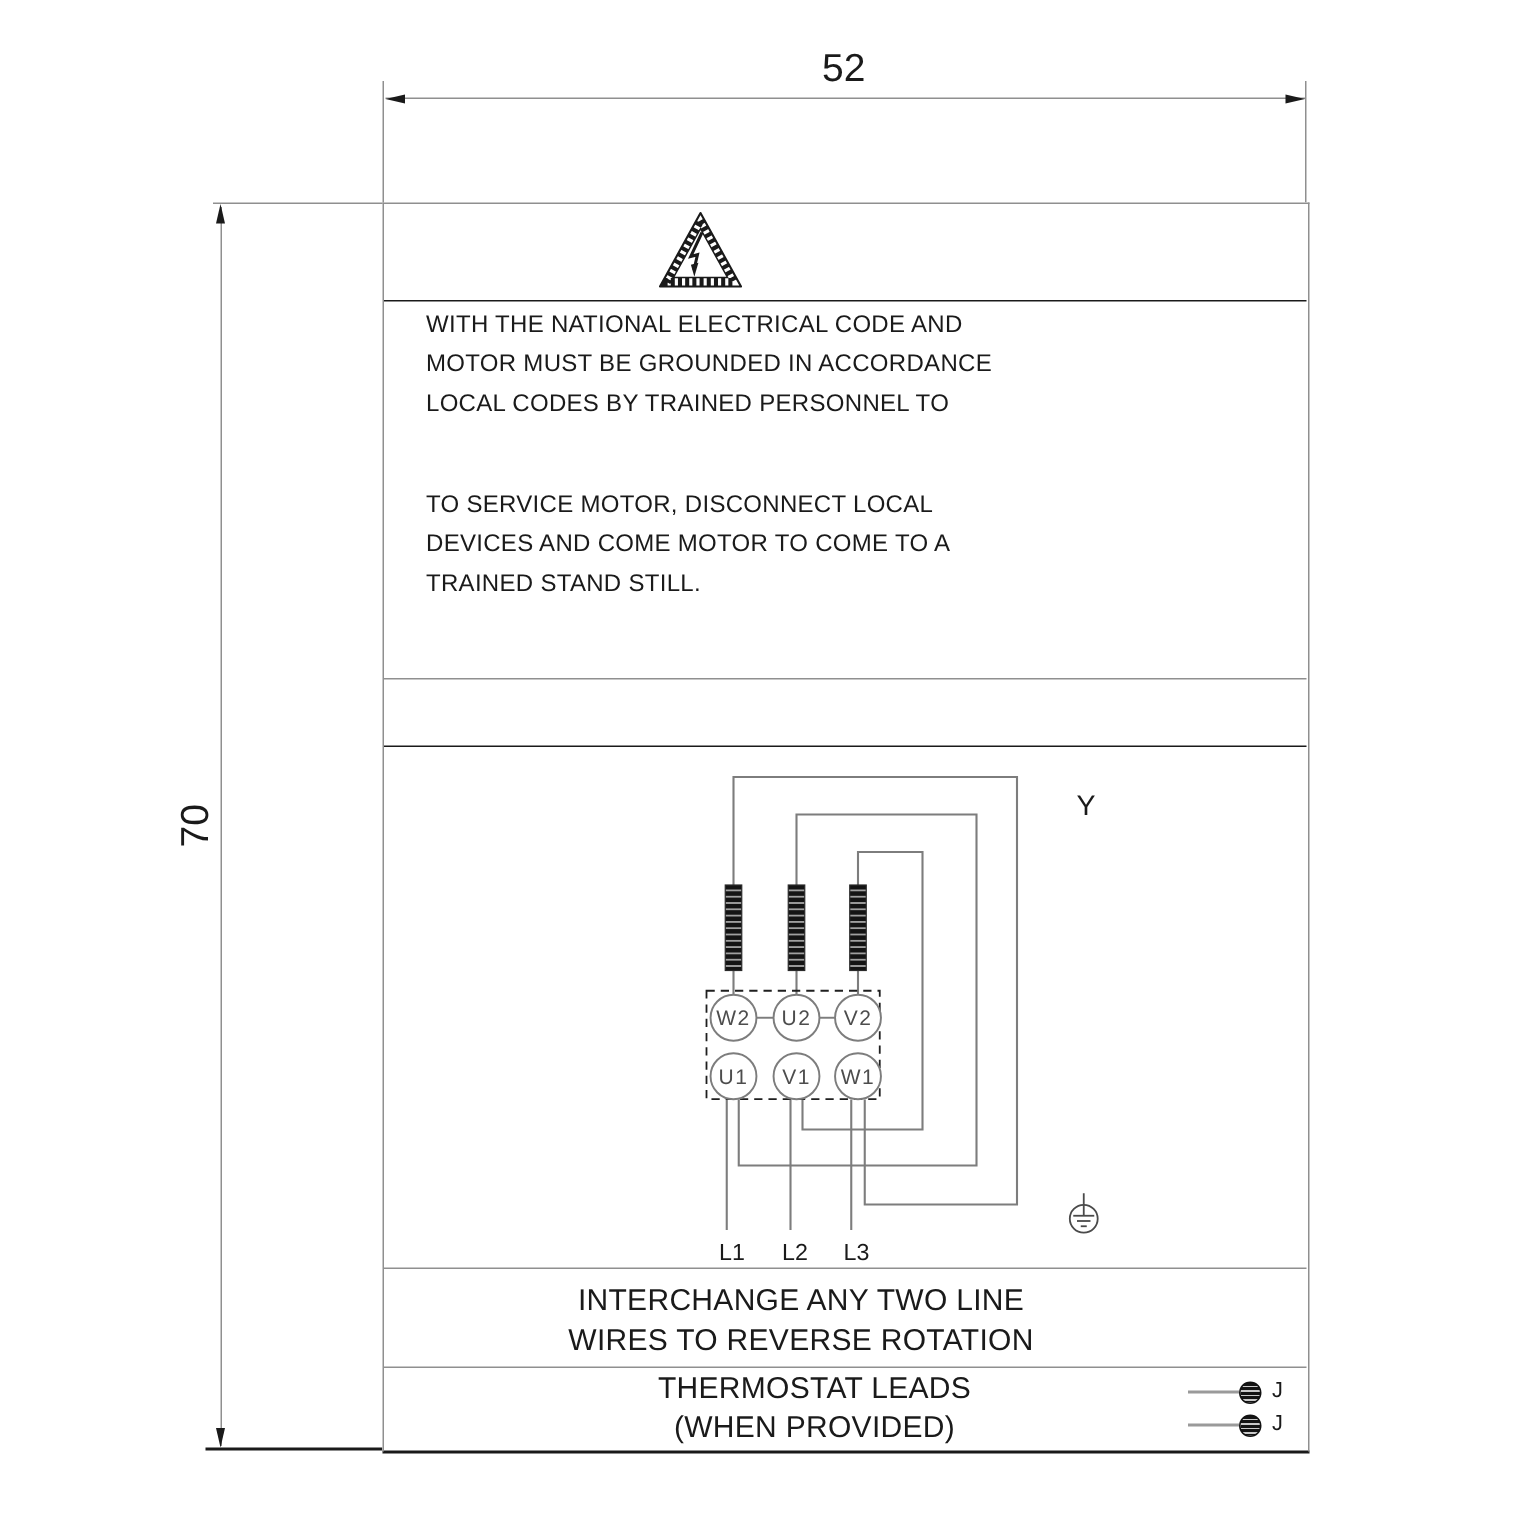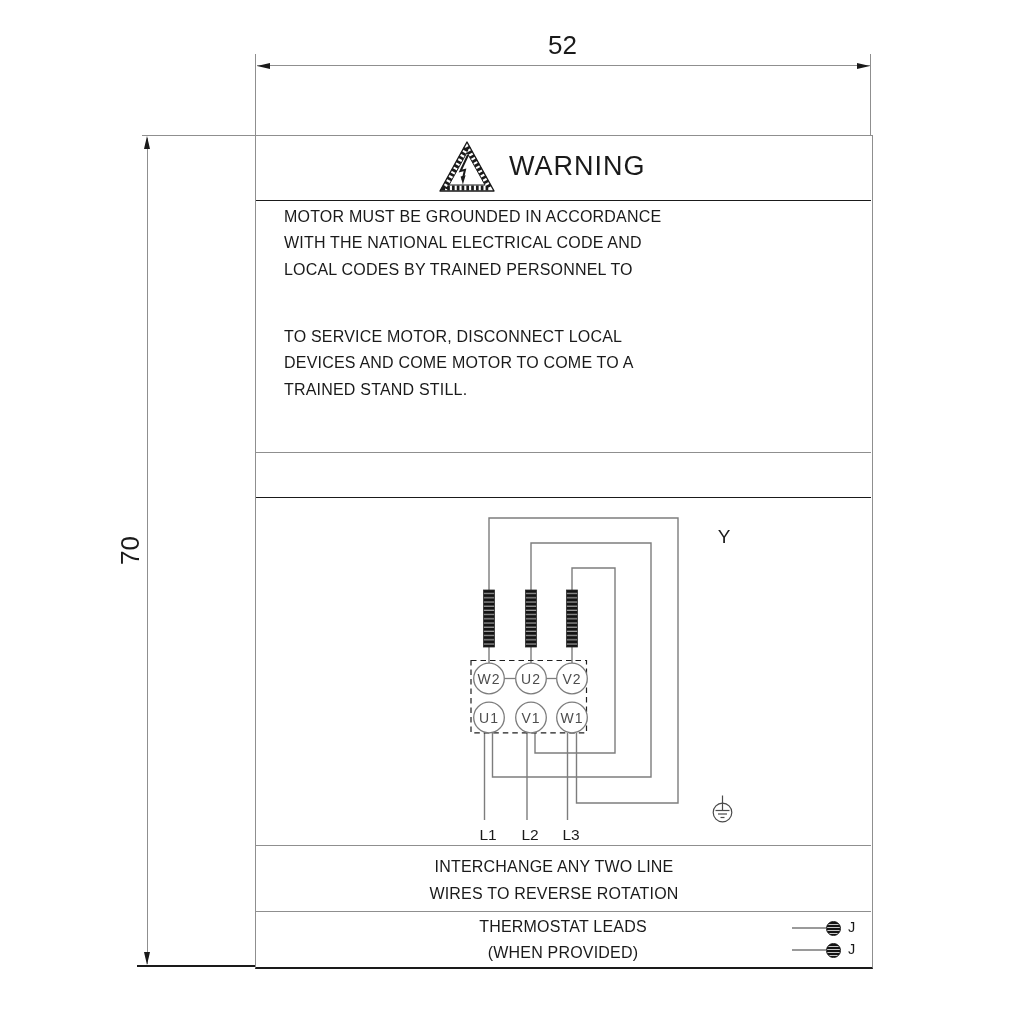--- a/index.html
+++ b/index.html
@@ -14,21 +14,21 @@
   .arrow{position:absolute;width:0;height:0;}
   .arrow-left{border-top:3.5px solid transparent;border-bottom:3.5px solid transparent;border-right:13px solid #1a1a1a;}
   .arrow-right{border-top:3.5px solid transparent;border-bottom:3.5px solid transparent;border-left:13px solid #1a1a1a;}
   .arrow-up{border-left:3.5px solid transparent;border-right:3.5px solid transparent;border-bottom:13px solid #1a1a1a;}
   .arrow-down{border-left:3.5px solid transparent;border-right:3.5px solid transparent;border-top:13px solid #1a1a1a;}
   #label-frame{position:absolute;left:255px;top:135px;width:616px;height:831px;
                border:1px solid #8f8f8f;border-bottom:2px solid #1a1a1a;background:#ffffff;}
   .warning-title{position:absolute;left:509px;top:151px;font-size:27px;letter-spacing:1px;white-space:nowrap;}
   .para{position:absolute;left:284px;font-size:16px;line-height:26.4px;letter-spacing:0.2px;white-space:nowrap;}
   .field-title{position:absolute;left:301px;top:461px;font-size:28px;letter-spacing:0.6px;white-space:nowrap;}
-  .note{position:absolute;left:266px;width:616px;text-align:center;font-size:16px;letter-spacing:0.2px;box-sizing:border-box;white-space:nowrap;}
+  .note{position:absolute;left:246px;width:616px;text-align:center;font-size:20px;letter-spacing:0.2px;box-sizing:border-box;white-space:nowrap;}
   .lead-line{position:absolute;width:34px;height:1.5px;background:#9a9a9a;}
   .lead-circle{position:absolute;width:13px;height:13px;border-radius:50%;border:1px solid #111;
                background:repeating-linear-gradient(180deg,#141414 0 2px,#c9c9c9 2px 3px);}
   .lead-j{position:absolute;font-size:14.5px;color:#1a1a1a;}
   svg text{font-family:"Liberation Sans",sans-serif;}
 </style>
 </head>
 <body>
 
 <div id="canvas">
@@ -55,25 +55,24 @@
   <div class="hline" style="left:256px;top:845px;width:615px;"></div>
   <div class="hline" style="left:256px;top:911px;width:615px;"></div>
 
   <svg class="abs" style="left:438px;top:140px;" width="58" height="54" viewBox="0 0 58 54">
     <polygon points="29,2 56,51 2,51" fill="#ffffff" stroke="#1a1a1a" stroke-width="1.4" stroke-linejoin="round"></polygon>
     <polygon points="29,7 51.5,48 6.5,48" fill="none" stroke="#1a1a1a" stroke-width="5.2" stroke-dasharray="2.7 2.1"></polygon>
     <polygon points="29,12.5 47,45 11,45" fill="#ffffff" stroke="#1a1a1a" stroke-width="1"></polygon>
     <path d="M30,15 L22.5,31 L27,29.8 L24.6,40" fill="none" stroke="#1a1a1a" stroke-width="2"></path>
     <polygon points="22.6,36.5 27.6,35.2 24.9,44.5" fill="#1a1a1a"></polygon>
   </svg>
-  <div class="warning-title">WARNING</div>
 
   <div class="para" style="top:204px;">
+    <div>WITH THE NATIONAL ELECTRICAL CODE AND</div>
     <div>MOTOR MUST BE GROUNDED IN ACCORDANCE</div>
-    <div>WITH THE NATIONAL ELECTRICAL CODE AND</div>
     <div>LOCAL CODES BY TRAINED PERSONNEL TO</div>
   </div>
   <div class="para" style="top:324px;">
     <div>TO SERVICE MOTOR, DISCONNECT LOCAL</div>
     <div>DEVICES AND COME MOTOR TO COME TO A</div>
     <div>TRAINED STAND STILL.</div>
   </div>
 
 
   <svg class="abs" style="left:430px;top:500px;" width="330" height="348" viewBox="430 500 330 348">

